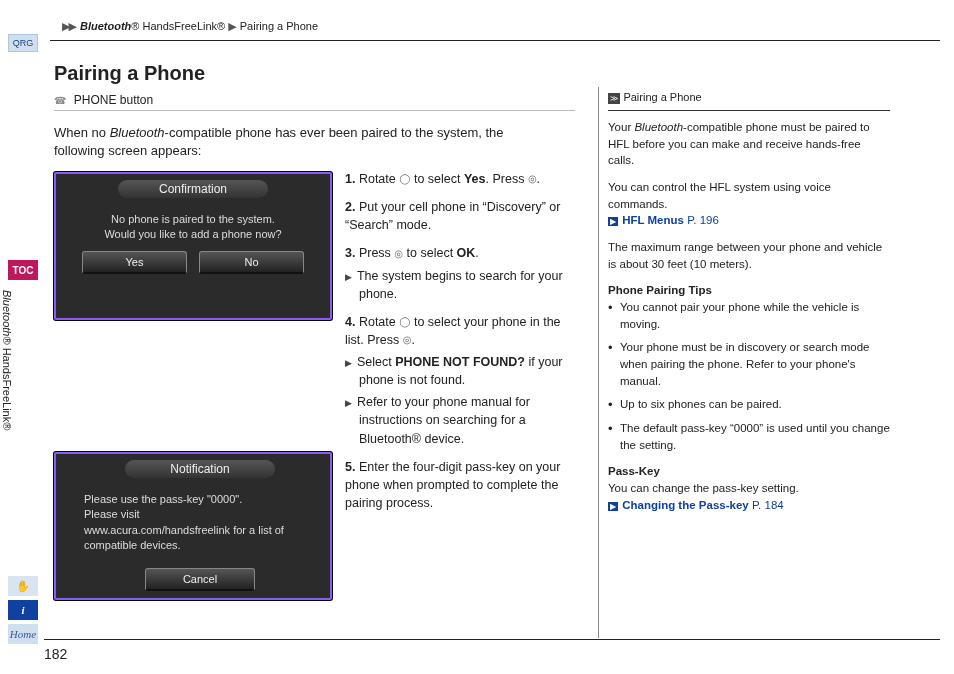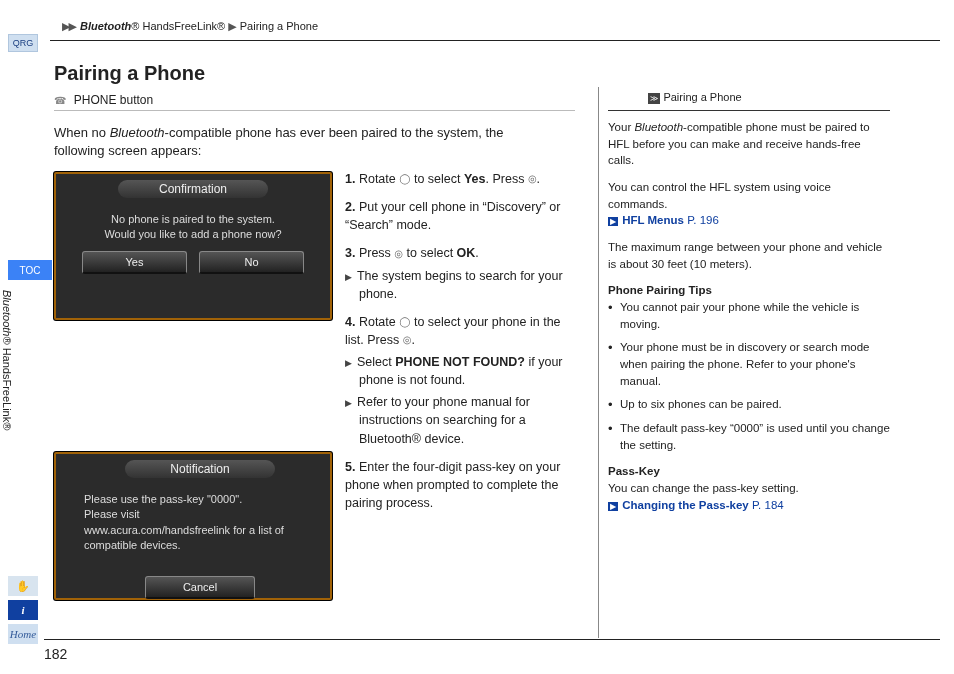--- a/index.html
+++ b/index.html
@@ -51,21 +51,21 @@
   }
   .intro {
     position:absolute; top:124px; left:54px; width:500px;
     font-size:13px; line-height:1.4;
   }
   .intro i { font-style: italic; }
   .screenshot {
     position: absolute; left: 54px;
     width: 278px; height: 148px;
     background: #2b2b2b;
-    border: 2px solid #a16207;
+    border: 2px solid #8b5cf6;
     border-radius: 2px;
     box-shadow: 0 0 0 1px #000;
     color:#ddd;
     font-size:11px;
   }
   .shot1 { top: 172px; }
   .shot2 { top: 452px; padding-left: 14px; }
   .ss-title {
     margin: 6px auto 0;
     width: 150px;
@@ -84,61 +84,61 @@
     display:flex; justify-content:space-around;
     padding: 0 20px 10px;
   }
   .ss-btn {
     flex:1; margin:0 6px;
     background: linear-gradient(#555,#222);
     border:1px solid #888; border-bottom:2px solid #111;
     text-align:center; padding:4px 0;
     color:#eee; border-radius:3px;
   }
-  .ss-btn-single { width:110px; margin: 14px auto 10px; display:block;}
+  .ss-btn-single { width:110px; margin: 6px auto 10px; display:block;}
   .steps {
     position:absolute; top:170px; left:345px; width:232px;
     font-size:12.5px; line-height:1.45;
   }
   .steps .step { margin-bottom:10px; }
   .steps .num { font-weight:bold; }
   .steps .sub { padding-left: 14px; text-indent:-14px; margin-top:4px;}
   .steps .sub::before { content:"▶"; color:#444; font-size:9px; margin-right:5px;}
   .icon-rotate::before { content:"◯"; font-size:10px; vertical-align:middle; color:#666;}
   .icon-press::before { content:"◎"; font-size:10px; vertical-align:middle; color:#666;}
 
   .side-rule-v {
     position:absolute; top:87px; bottom:36px; left:598px; width:1px; background:#888;
   }
 
   .sidebar {
     position:absolute; top:90px; left:608px; width:282px;
     font-size:11.5px; line-height:1.45;
   }
   .sb-head {
-    font-size:11px; margin-bottom:4px;margin-left:40px;
+    font-size:11px; margin-bottom:4px;
   }
   .sb-head-icon{ background:#444; color:#fff; font-size:8px; padding:1px 2px; margin-right:3px;}
   .sb-hr { height:1px; background:#333; margin:2px 0 8px; }
   .sb-block { margin-bottom:10px; }
   .sb-block i { font-style:italic;}
   .link { color:#1040a0; font-weight:bold;}
   .link-ref { color:#1040a0; font-weight:normal;}
   .link-icon::before{ content:"▶"; background:#1040a0; color:#fff; font-size:8px; padding:0 2px; margin-right:4px;}
   .sb-list { list-style:none; }
   .sb-list li { position:relative; padding-left:12px; margin-bottom:7px;}
   .sb-list li::before { content:"•"; position:absolute; left:0; top:0; font-size:13px;}
   .sb-bold { font-weight:bold; }
 
   
   .toc-tab {
     position:absolute; left:8px; top:260px;
-    width:44px; height:20px;
-    background:#3b82f6; color:#fff;
-    font-size:10px; font-weight:normal;
+    width:30px; height:20px;
+    background:#be185d; color:#fff;
+    font-size:10px; font-weight:bold;
     display:flex;align-items:center;justify-content:center;
   }
   .vtext {
     position:absolute; left:13px; top:290px;
     width:150px; transform-origin:top left; transform:rotate(90deg);
     font-size:11px;
   }
   .vtext i{font-style:italic;}
   .left-icons {
     position:absolute; left:8px; bottom:30px;

